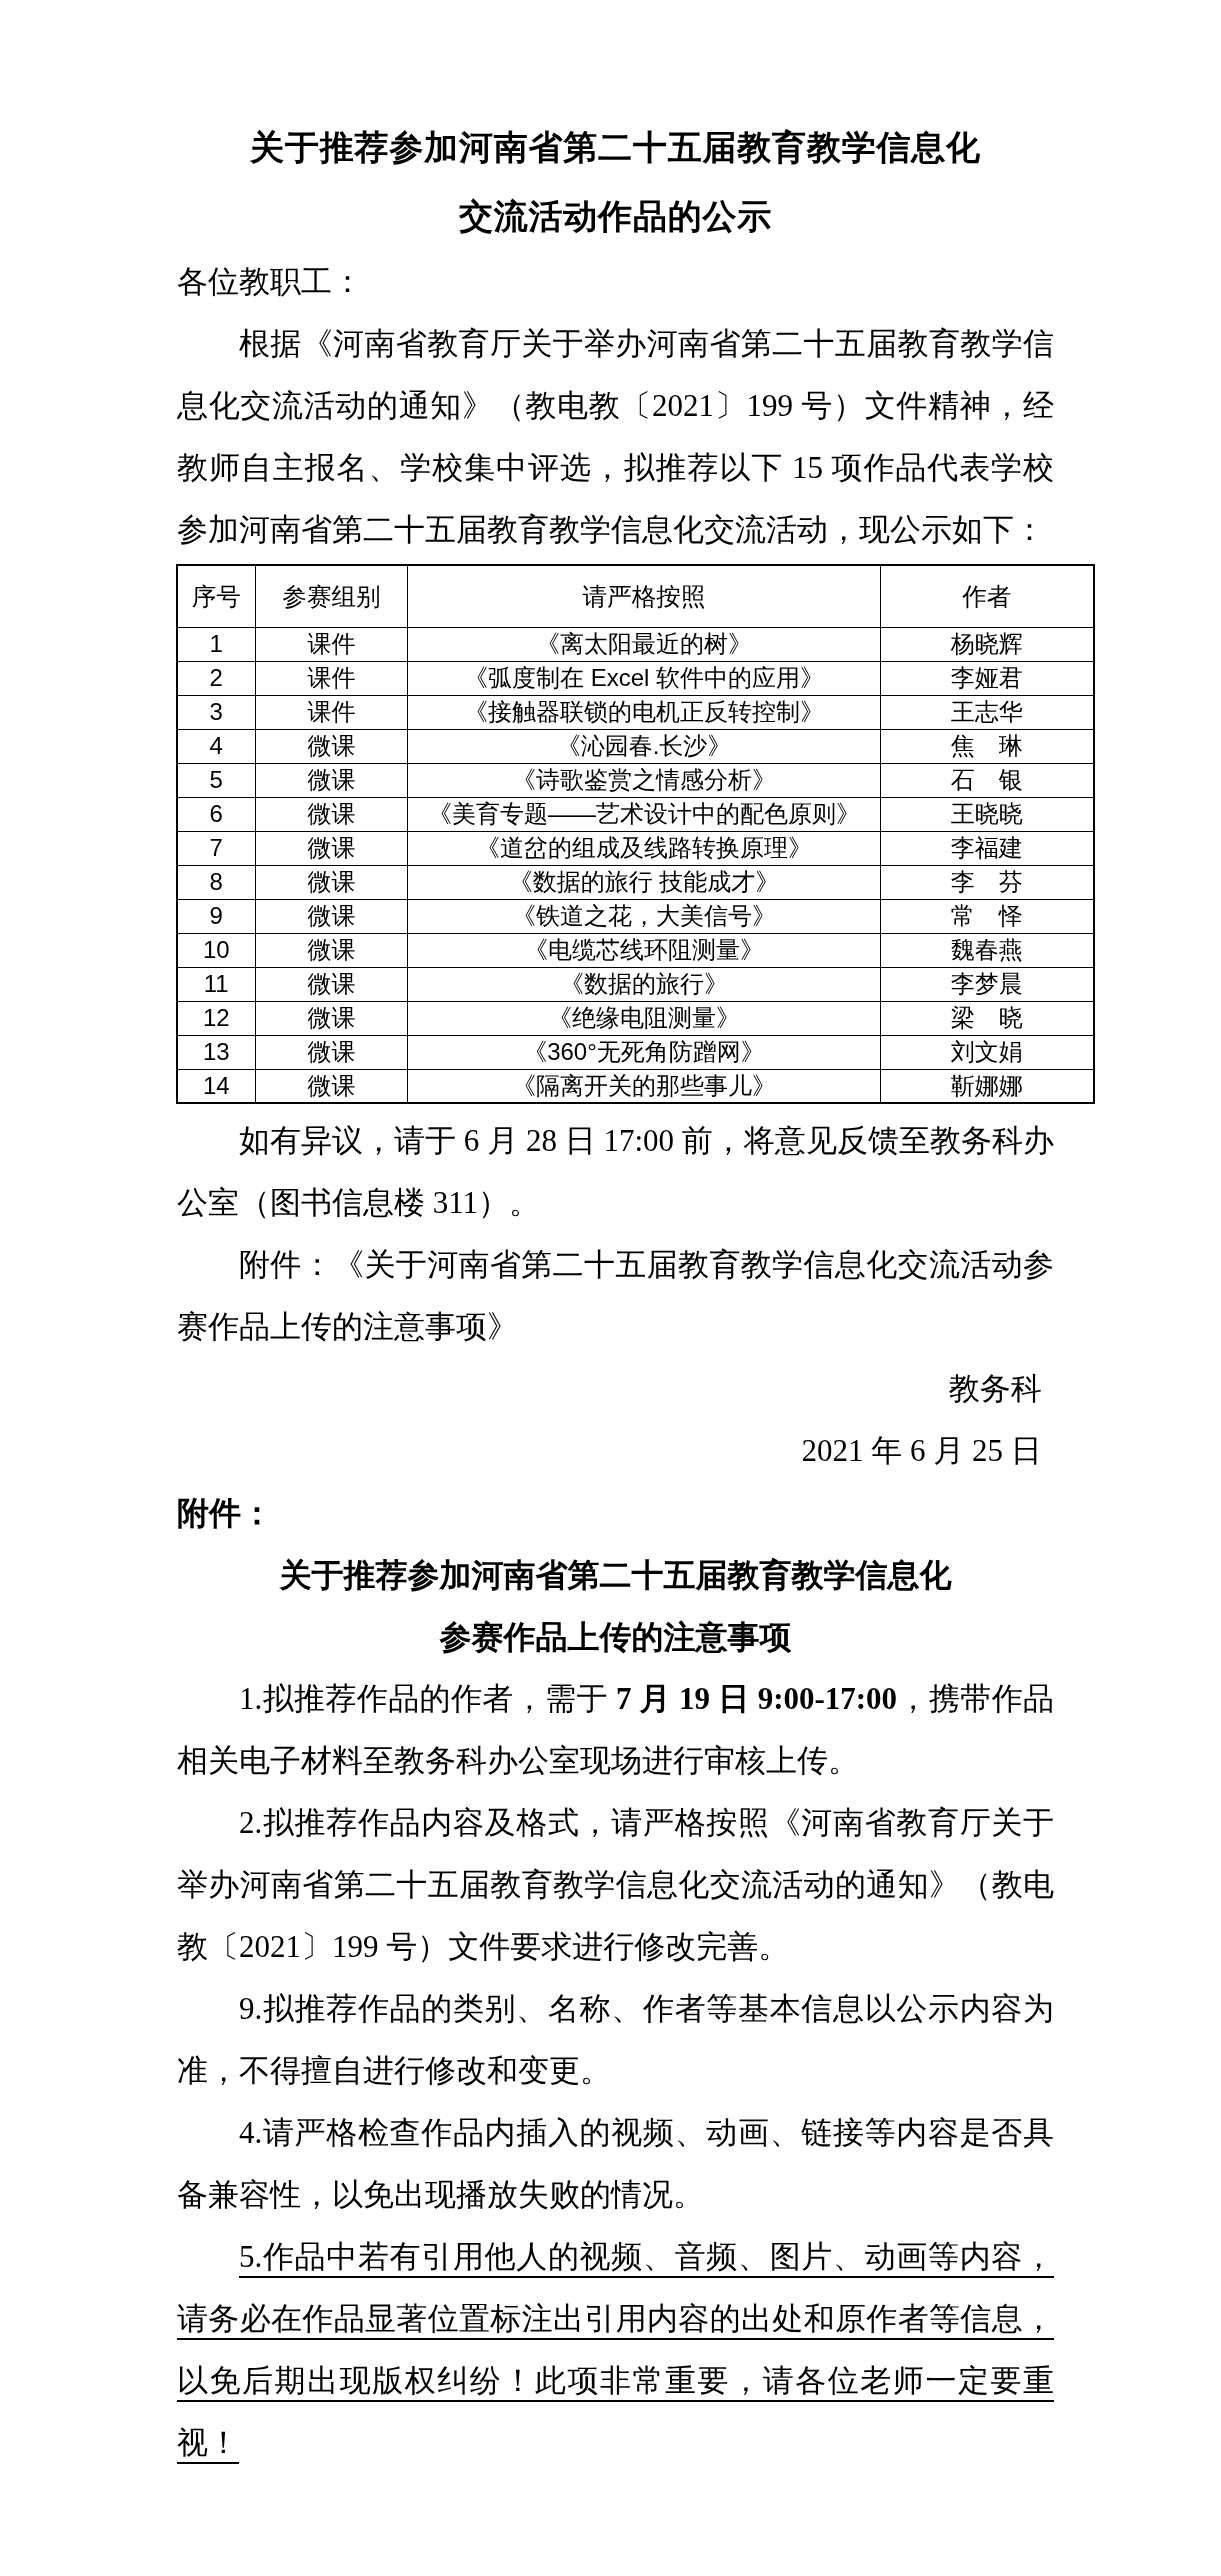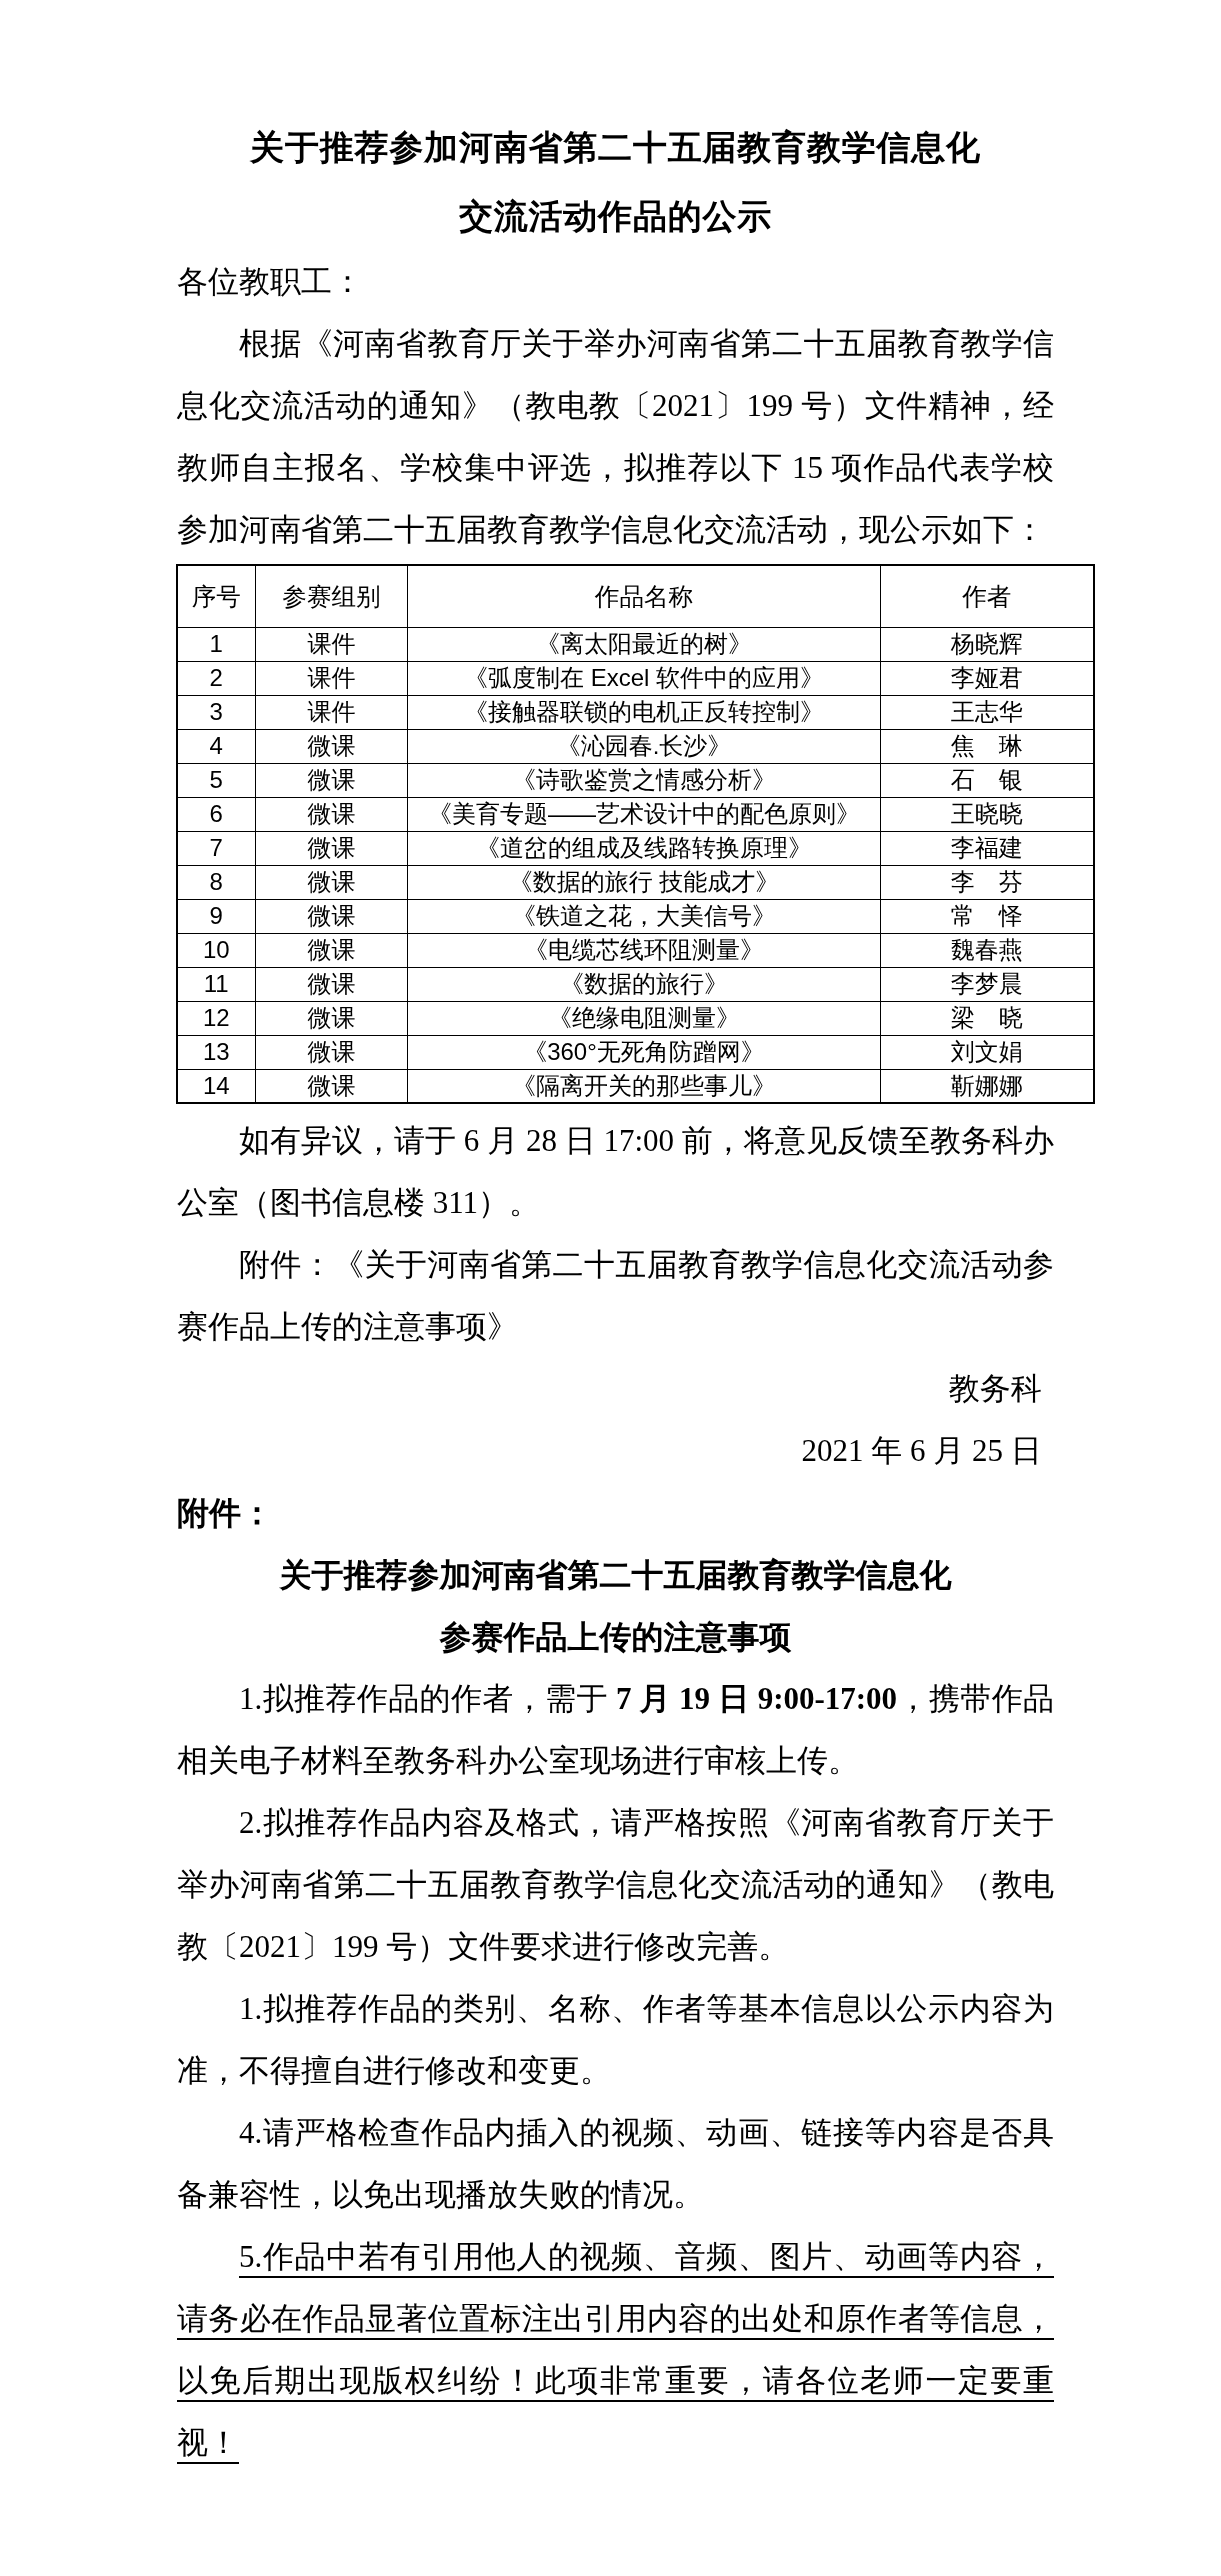--- a/index.html
+++ b/index.html
@@ -115,21 +115,21 @@
       <colgroup>
           <col class="c1">
           <col class="c2">
           <col class="c3">
           <col class="c4">
         </colgroup>
       <thead>
         <tr>
           <th>序号</th>
           <th>参赛组别</th>
-          <th>作品名称</th>
+          <th>请严格按照</th>
           <th>作者</th>
         </tr>
       </thead>
       <tbody>
         <tr>
           <td>1</td>
           <td>课件</td>
           <td>《离太阳最近的树》</td>
           <td>杨晓辉</td>
         </tr>
@@ -219,19 +219,19 @@
 
     <div class="sig">教务科</div>
     <div class="sig">2021 年 6 月 25 日</div>
 
     <div class="attach-label">附件：</div>
     <div class="attach-title">关于推荐参加河南省第二十五届教育教学信息化</div>
     <div class="attach-title">参赛作品上传的注意事项</div>
 
     <div class="note"><span>1.拟推荐作品的作者，需于 </span><span class="bold">7 月 19 日 9:00-17:00</span><span>，携带作品相关电子材料至教务科办公室现场进行审核上传。</span></div>
     <div class="note">2.拟推荐作品内容及格式，请严格按照《河南省教育厅关于举办河南省第二十五届教育教学信息化交流活动的通知》（教电教〔2021〕199 号）文件要求进行修改完善。</div>
-    <div class="note">1.拟推荐作品的类别、名称、作者等基本信息以公示内容为准，不得擅自进行修改和变更。</div>
+    <div class="note">9.拟推荐作品的类别、名称、作者等基本信息以公示内容为准，不得擅自进行修改和变更。</div>
     <div class="note">4.请严格检查作品内插入的视频、动画、链接等内容是否具备兼容性，以免出现播放失败的情况。</div>
     <div class="note underlined">5.作品中若有引用他人的视频、音频、图片、动画等内容，请务必在作品显著位置标注出引用内容的出处和原作者等信息，以免后期出现版权纠纷！此项非常重要，请各位老师一定要重视！</div>
 
   </div>
 </div>
 
 
 </body></html>

